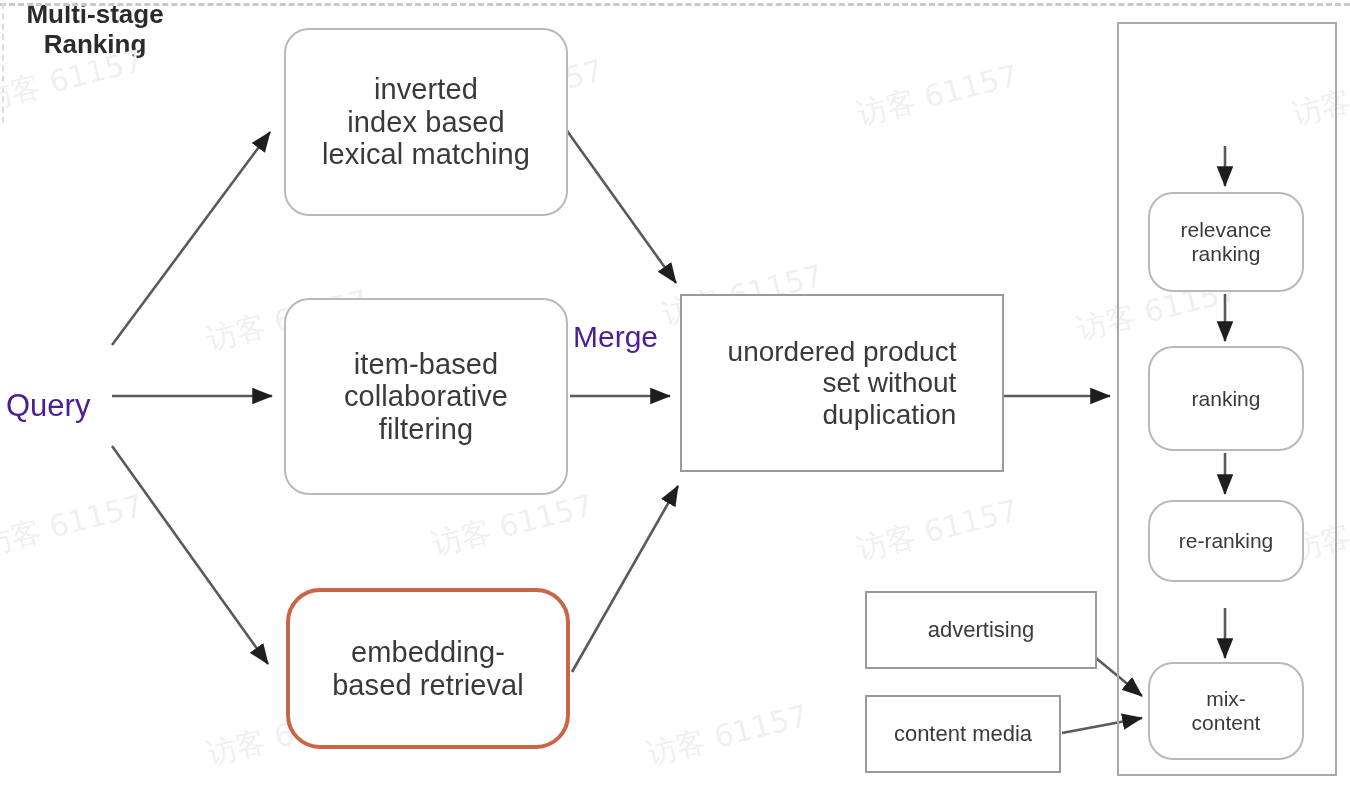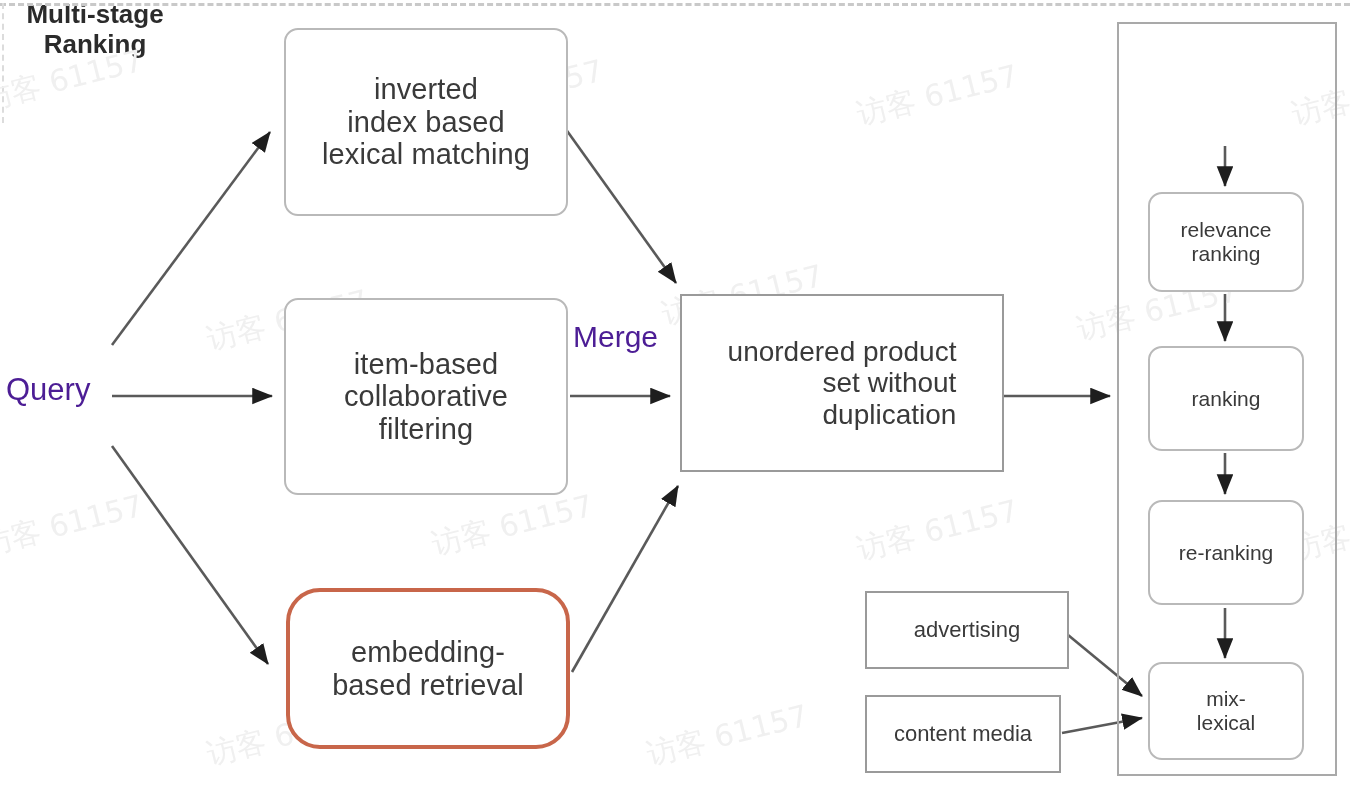--- a/index.html
+++ b/index.html
@@ -44,21 +44,21 @@
     box-sizing: border-box;
     display: flex;
     align-items: center;
     justify-content: center;
     text-align: center;
     color: #3a3a3a;
     background: #ffffff;
   }
   .node-round {
     border: 2px solid #b9b9b9;
-    border-radius: 14px;
+    border-radius: 25px;
   }
   .node-round.accent {
     border: 4px solid #c8664a;
     border-radius: 34px;
   }
   .node-rect {
     border: 2px solid #9a9a9a;
     border-radius: 0;
   }
   .lbl {
@@ -79,21 +79,21 @@
   }
   .source-text {
     font-size: 22px;
   }
   .plain-label {
     position: absolute;
     color: #4c1d95;
     background: transparent;
   }
   #query-label {
-    left: 6px; top: 372px;
+    left: 6px; top: 388px;
     font-size: 31px;
   }
   #merge-label {
     left: 573px; top: 320px;
     font-size: 30px;
   }
   #multistage-title {
     left: 920px; top: 58px;
     width: 190px;
     font-size: 26px;
@@ -205,30 +205,30 @@
 
   <div class="node node-round" id="node-relevance-ranking" style="left:1148px; top:192px; width:156px; height:100px;">
     <span class="lbl stage-text">relevance
 ranking</span>
   </div>
 
   <div class="node node-round" id="node-ranking" style="left:1148px; top:346px; width:156px; height:105px;">
     <span class="lbl stage-text">ranking</span>
   </div>
 
-  <div class="node node-round" id="node-re-ranking" style="left:1148px; top:500px; width:156px; height:105px;">
+  <div class="node node-round" id="node-re-ranking" style="left:1148px; top:500px; width:156px; height:82px;">
     <span class="lbl stage-text">re-ranking</span>
   </div>
 
   <div class="node node-round" id="node-mix-ranking" style="left:1148px; top:662px; width:156px; height:98px;">
     <span class="lbl stage-text">mix-
-lexical</span>
-  </div>
-
-  <div class="node node-rect" id="node-advertising" style="left:865px; top:591px; width:204px; height:78px;">
+content</span>
+  </div>
+
+  <div class="node node-rect" id="node-advertising" style="left:865px; top:591px; width:232px; height:78px;">
     <span class="lbl source-text">advertising</span>
   </div>
 
   <div class="node node-rect" id="node-content-media" style="left:865px; top:695px; width:196px; height:78px;">
     <span class="lbl source-text">content media</span>
   </div>
 
 </div>
 
 </body></html>

